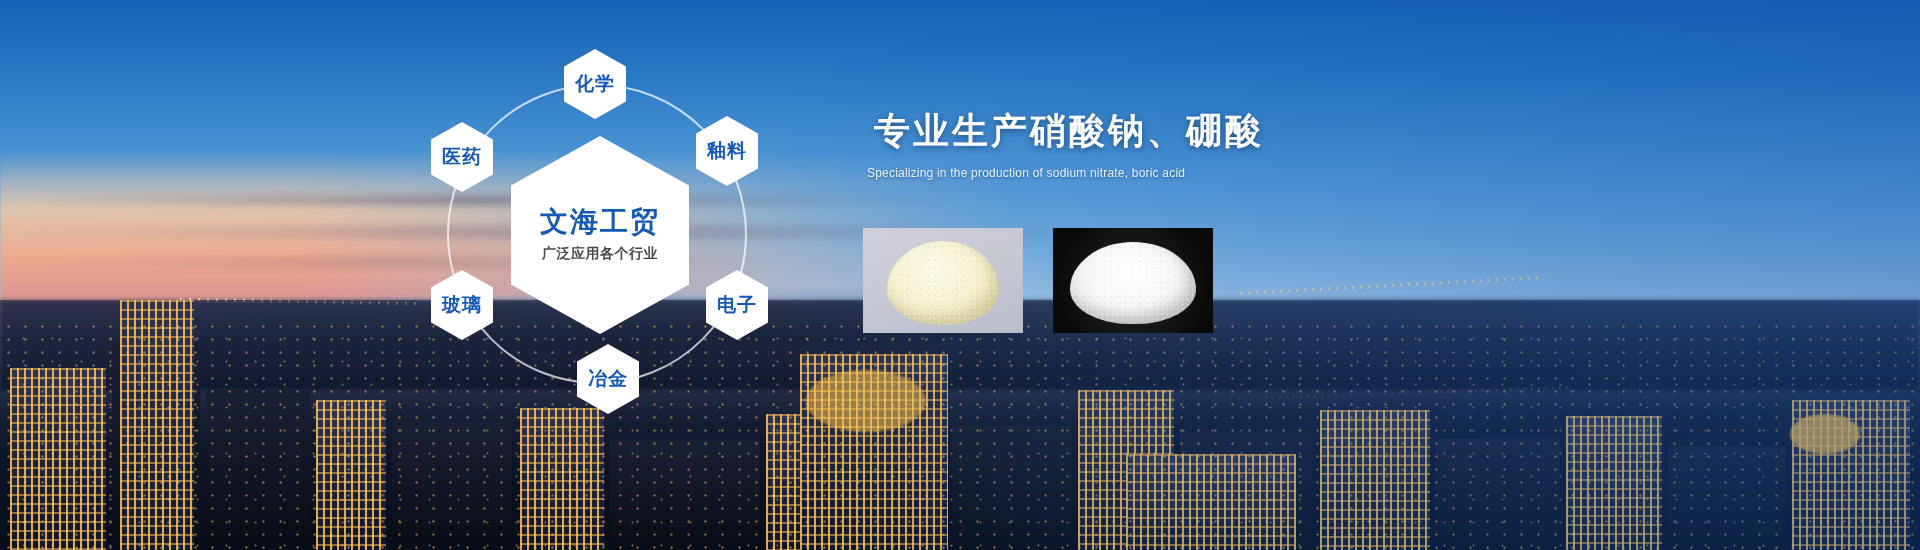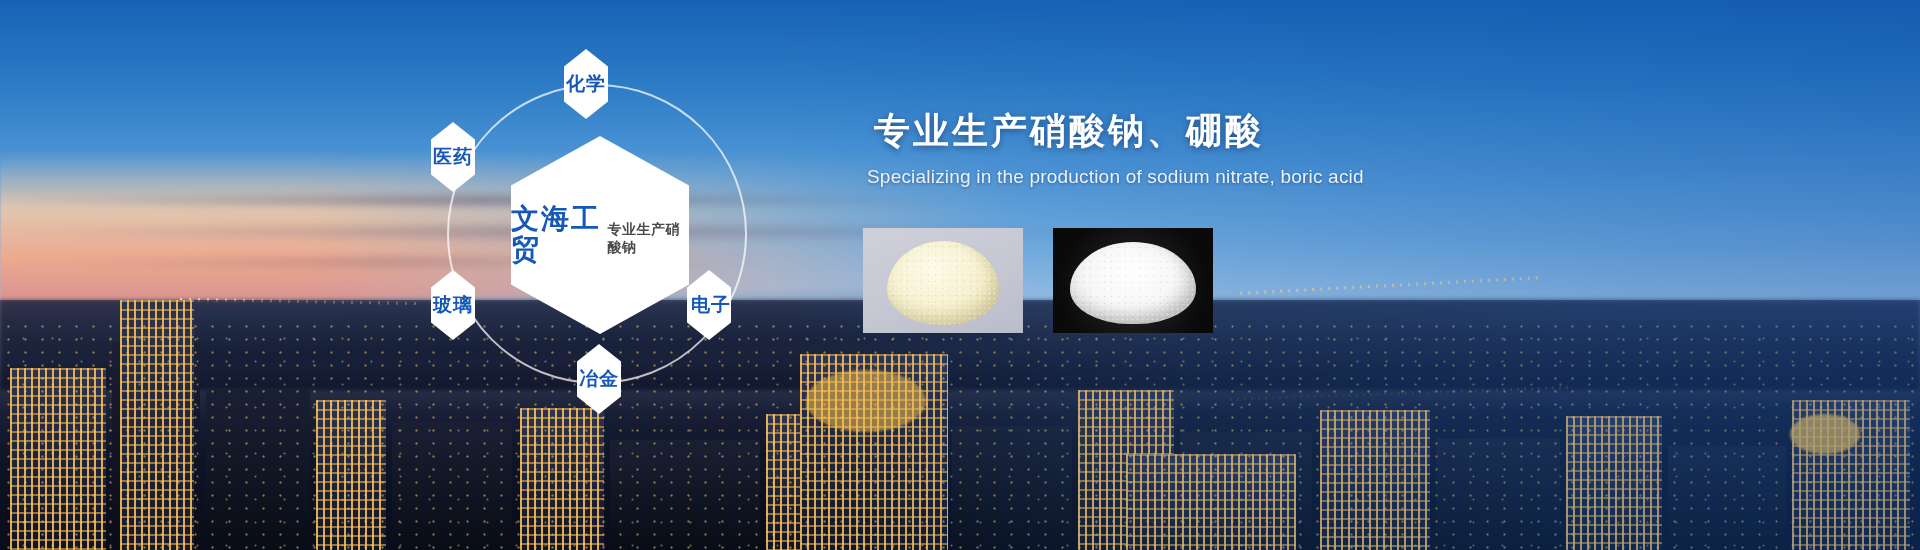--- a/index.html
+++ b/index.html
@@ -88,36 +88,36 @@
 
   
   .hexgraphic{position:absolute;left:425px;top:28px;width:390px;height:400px;}
   .ring{position:absolute;left:22px;top:56px;width:296px;height:296px;
     border:2px solid rgba(255,255,255,.72);border-radius:50%;}
   .hex{position:absolute;background:#ffffff;
     clip-path:polygon(50% 0%,100% 25%,100% 75%,50% 100%,0% 75%,0% 25%);
     display:flex;align-items:center;justify-content:center;
     color:#1558b8;font-weight:bold;letter-spacing:1px;
     box-shadow:0 2px 10px rgba(0,0,0,.18);}
-  .hex.small{width:44px;height:70px;font-size:19px;}
-  .hex.center{width:178px;height:198px;left:86px;top:108px;flex-direction:row;}
+  .hex.small{width:62px;height:70px;font-size:19px;}
+  .hex.center{width:178px;height:198px;left:86px;top:108px;flex-direction:column;}
   .center-title{color:#1558b8;font-size:28px;font-weight:bold;letter-spacing:2px;line-height:1.1;}
   .center-sub{color:#4a4a4a;font-size:14px;margin-top:8px;letter-spacing:.5px;}
   .h-top{left:139px;top:21px;}
   .h-upright{left:271px;top:88px;}
-  .h-lowright{left:262px;top:242px;justify-content:flex-end;}
+  .h-lowright{left:281px;top:242px;}
   .h-bottom{left:152px;top:316px;}
   .h-lowleft{left:6px;top:242px;}
   .h-upleft{left:6px;top:94px;}
 
   
   .copy{position:absolute;left:865px;top:100px;width:760px;}
   .headline{color:#ffffff;font-size:36px;font-weight:bold;letter-spacing:3px;
     text-shadow:0 2px 6px rgba(0,20,60,.45);line-height:1.2;margin:9px;}
-  .subline{color:#eaf2fb;font-size:19px;letter-spacing:.2px;margin:14px 0 0 2px;
+  .subline{color:#eaf2fb;font-size:12px;letter-spacing:.2px;margin:14px 0 0 2px;
     text-shadow:0 1px 3px rgba(0,20,60,.4);}
   .tagline{color:#ffffff;font-size:19px;margin:22px 0 0 2px;letter-spacing:4px;
     font-family:"Liberation Serif","DejaVu Serif",serif;font-style:italic;font-weight:600;
     text-shadow:0 1px 4px rgba(0,20,60,.45);}
 
   
   .photos{position:absolute;left:863px;top:228px;display:flex;gap:30px;}
   .photo{width:160px;height:105px;position:relative;overflow:hidden;}
   .photo.p1{background:linear-gradient(160deg,#cfd0da,#c4c6d2 60%,#b9bcca);}
   .photo.p2{background:radial-gradient(circle at 50% 55%,#2a2a2a,#0a0a0a 75%);}
@@ -179,36 +179,39 @@
   </div>
   <div class="citylights"></div>
   <div class="bluewash"></div>
 
   <div class="hexgraphic">
     <div class="ring"></div>
 
     <div class="hex small h-top">
       <span>化学</span>
     </div>
+    <div class="hex small h-upright">
+      <span>釉料</span>
+    </div>
     <div class="hex small h-lowright">
       <span>电子</span>
     </div>
     <div class="hex small h-bottom">
       <span>冶金</span>
     </div>
     <div class="hex small h-lowleft">
       <span>玻璃</span>
     </div>
     <div class="hex small h-upleft">
       <span>医药</span>
     </div>
 
     <div class="hex center">
       <div class="center-title">文海工贸</div>
-      <div class="center-sub">专业生产硝酸钠</div>
+      <div class="center-sub">广泛应用各个行业</div>
     </div>
   </div>
 
   <div class="copy">
     <h1 class="headline">专业生产硝酸钠、硼酸</h1>
     <div class="subline">Specializing in the production of sodium nitrate, boric acid</div>
   </div>
 
   <div class="photos">
     <div class="photo p1">

